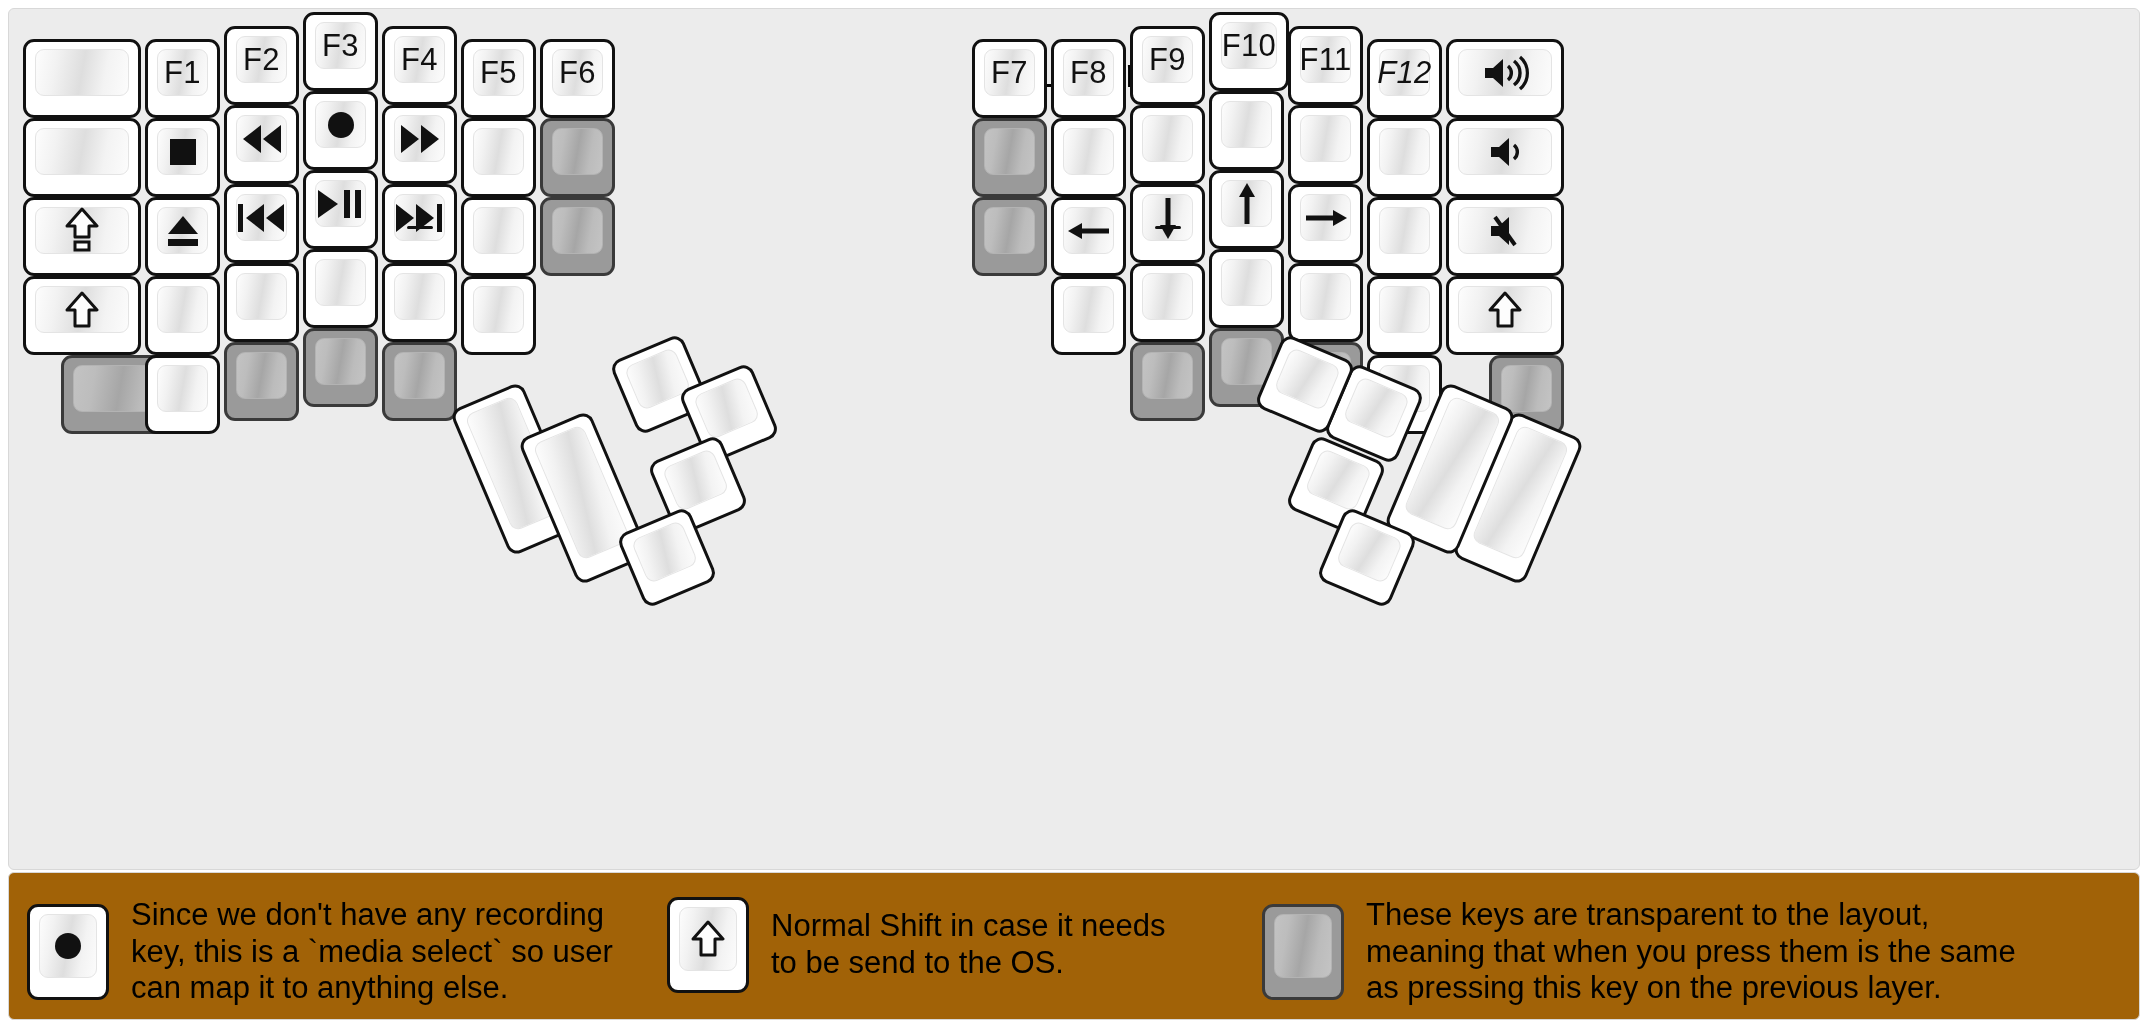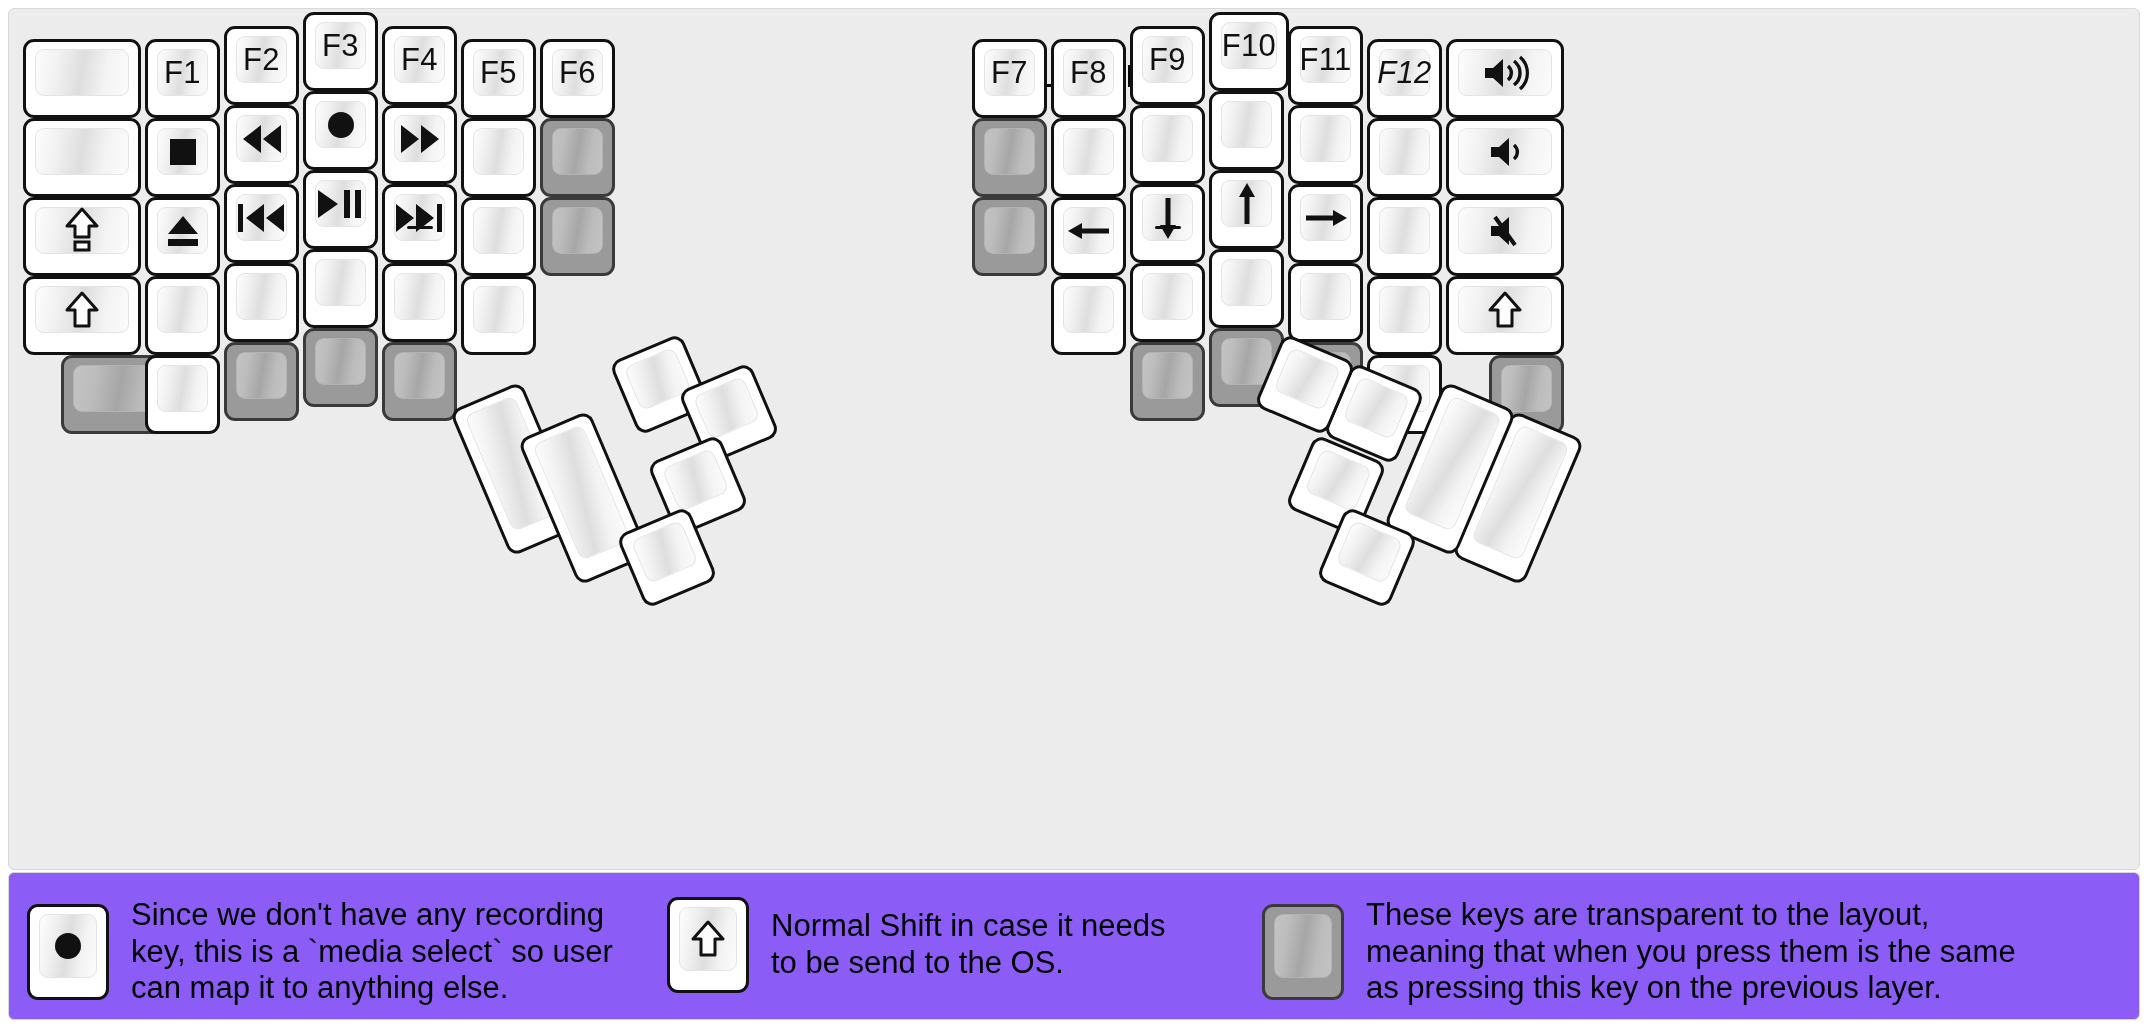--- a/index.html
+++ b/index.html
@@ -1,19 +1,19 @@
 <!DOCTYPE html>
 <html><head>
 <meta charset="utf-8">
 <style>
   html,body{margin:0;padding:0;background:#fff;}
   body{font-family:"Liberation Sans", sans-serif;}
   #root{position:relative;width:2146px;height:1026px;background:#ffffff;overflow:hidden;}
   #board{position:absolute;left:8px;top:8px;width:2130px;height:860px;background:#ececec;border:1px solid #d8d8d8;border-radius:6px;}
-  #legendbar{position:absolute;left:8px;top:872px;width:2130px;height:146px;background:#8b5cf6;border:1px solid #d8d8d8;border-radius:6px;}
+  #legendbar{position:absolute;left:8px;top:872px;width:2130px;height:146px;background:#a16207;border:1px solid #d8d8d8;border-radius:6px;}
 
   
   .key{position:absolute;box-sizing:border-box;background:#ffffff;border:3px solid #111111;border-radius:11px;}
   .key .cap{position:absolute;left:9px;right:9px;top:7px;bottom:19px;border-radius:9px;
             background:linear-gradient(100deg,#fdfdfd 0%,#f2f2f2 22%,#dedede 50%,#f3f3f3 74%,#fcfcfc 100%);
             border:1px solid #e4e4e4;display:flex;align-items:center;justify-content:center;}
   .key .lg{font-size:31px;color:#111;line-height:1;letter-spacing:.3px;}
   .key.trans{background:#9a9a9a;border-color:#3a3a3a;}
   .key.trans .cap{background:linear-gradient(100deg,#c3c3c3 0%,#bdbdbd 22%,#a6a6a6 50%,#bcbcbc 74%,#c4c4c4 100%);border-color:#b3b3b3;}
 

